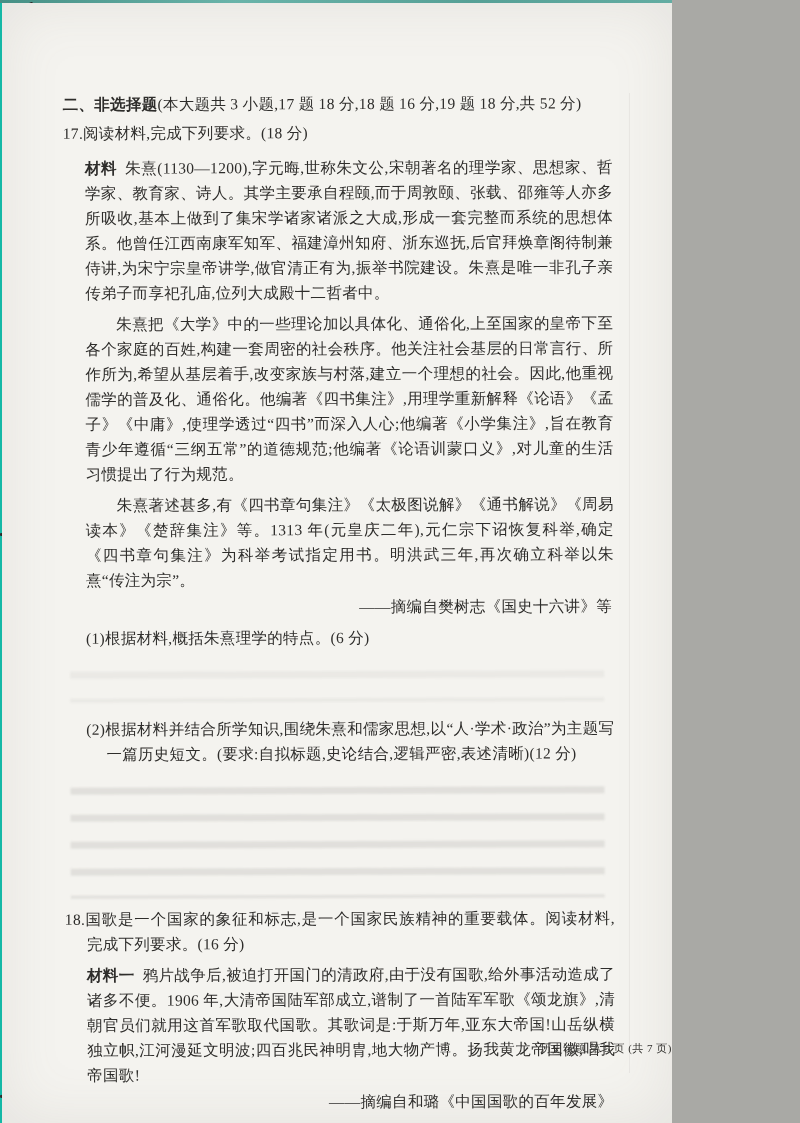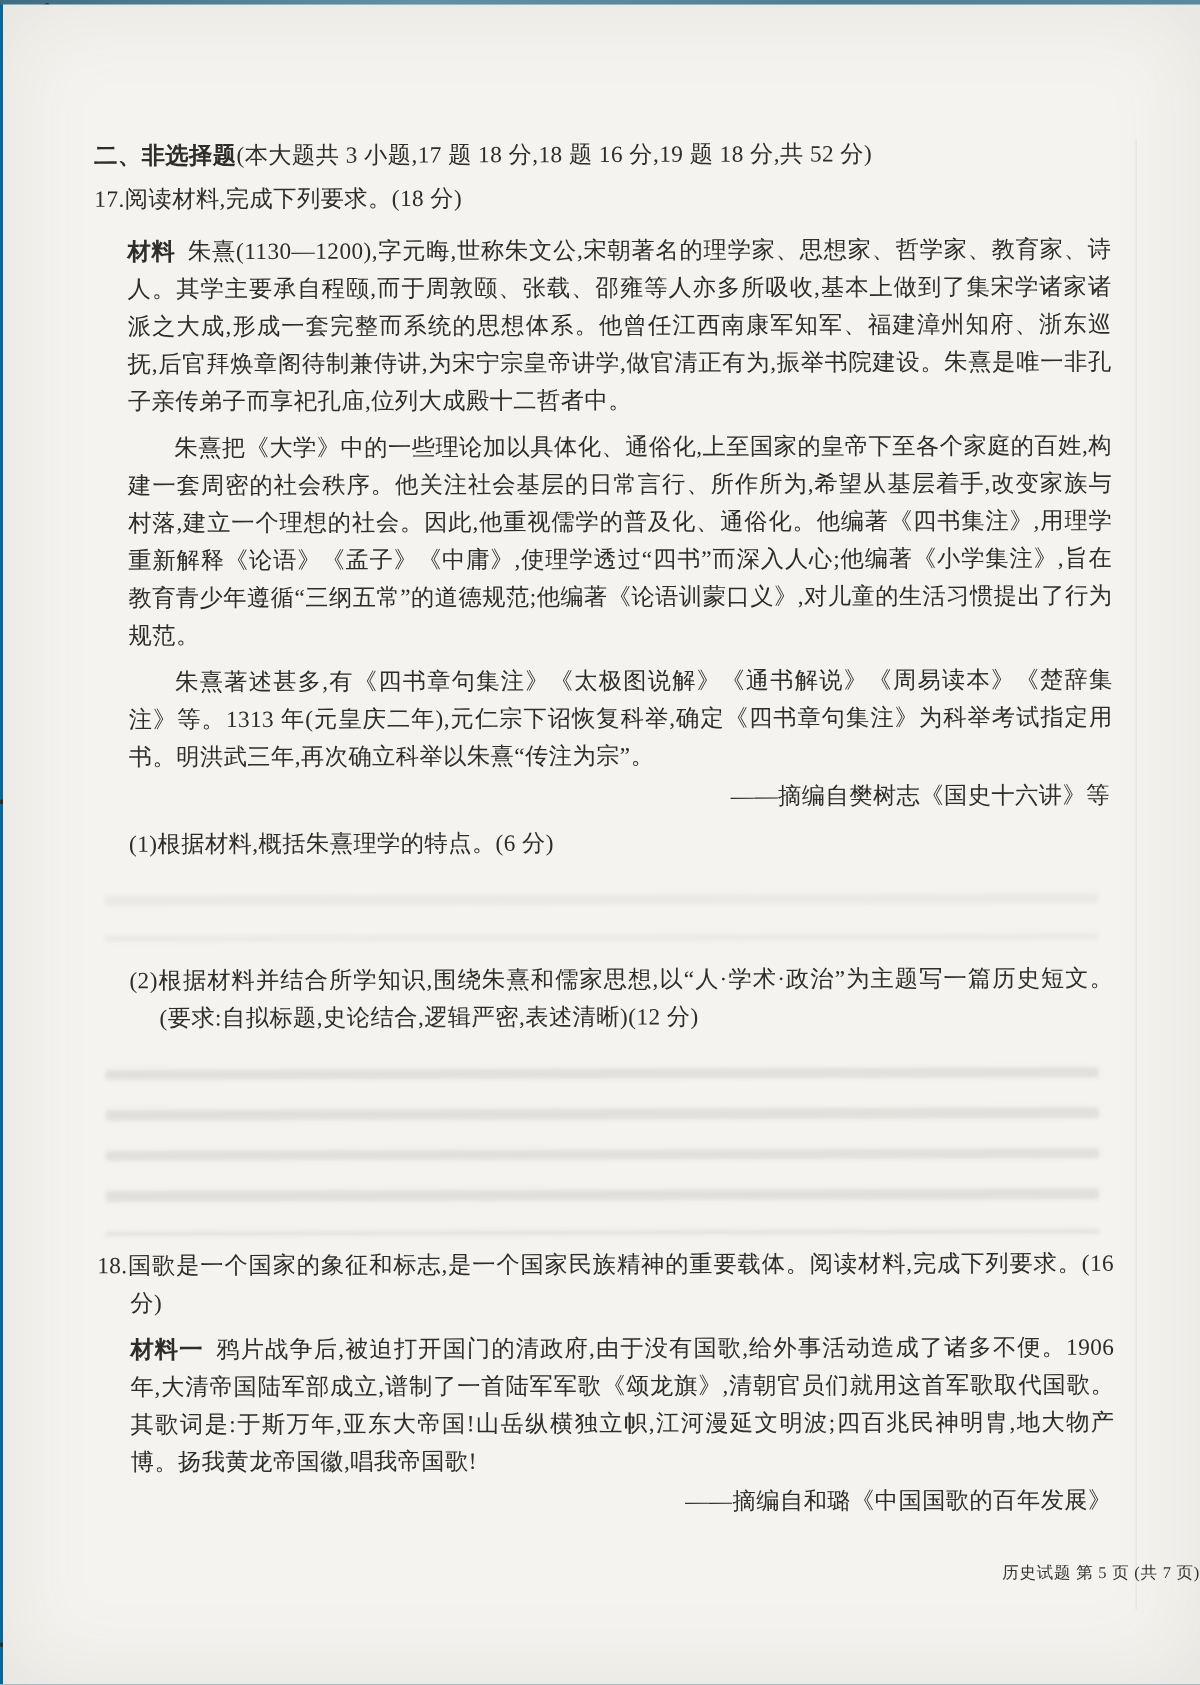--- a/index.html
+++ b/index.html
@@ -3,22 +3,22 @@
 <meta charset="utf-8">
 <style>
   html,body { margin:0; padding:0; }
   body {
     width:800px; height:1123px;
     background:#a9a9a5;
     font-family:"Liberation Serif","DejaVu Serif",serif;
     overflow:hidden;
   }
   .scan {
-    position:relative; width:800px; height:1123px;
-    background:#0369a1; overflow:hidden;
+    position:relative; width:672px; height:1123px;
+    background:#14b8a6; overflow:hidden;
   }
   .paper {
     position:absolute; left:2px; top:3px; right:0; bottom:0;
     background:#f4f3ef;
     box-shadow: inset 0 0 60px rgba(120,115,105,0.12);
   }
   .content {
     position:absolute; left:62px; right:58px; top:88px;
     transform:rotate(-0.15deg);
     color:#2e2d2b;

